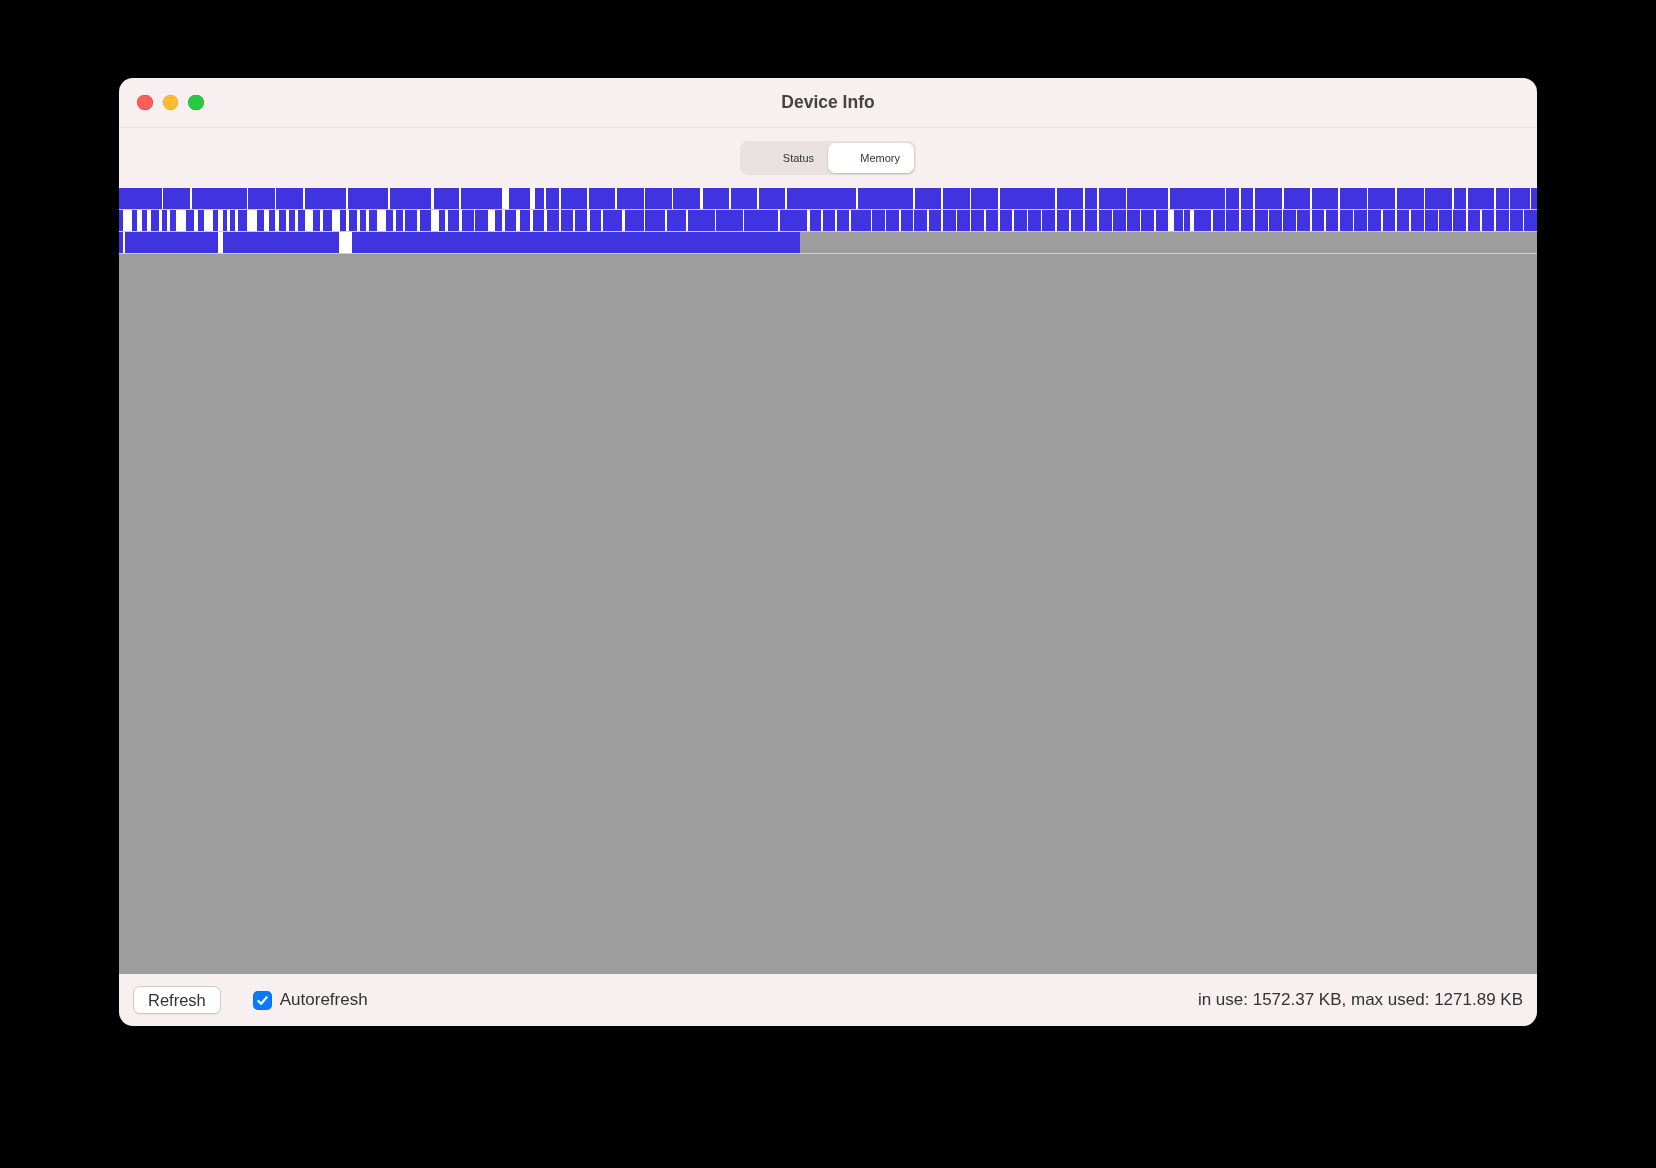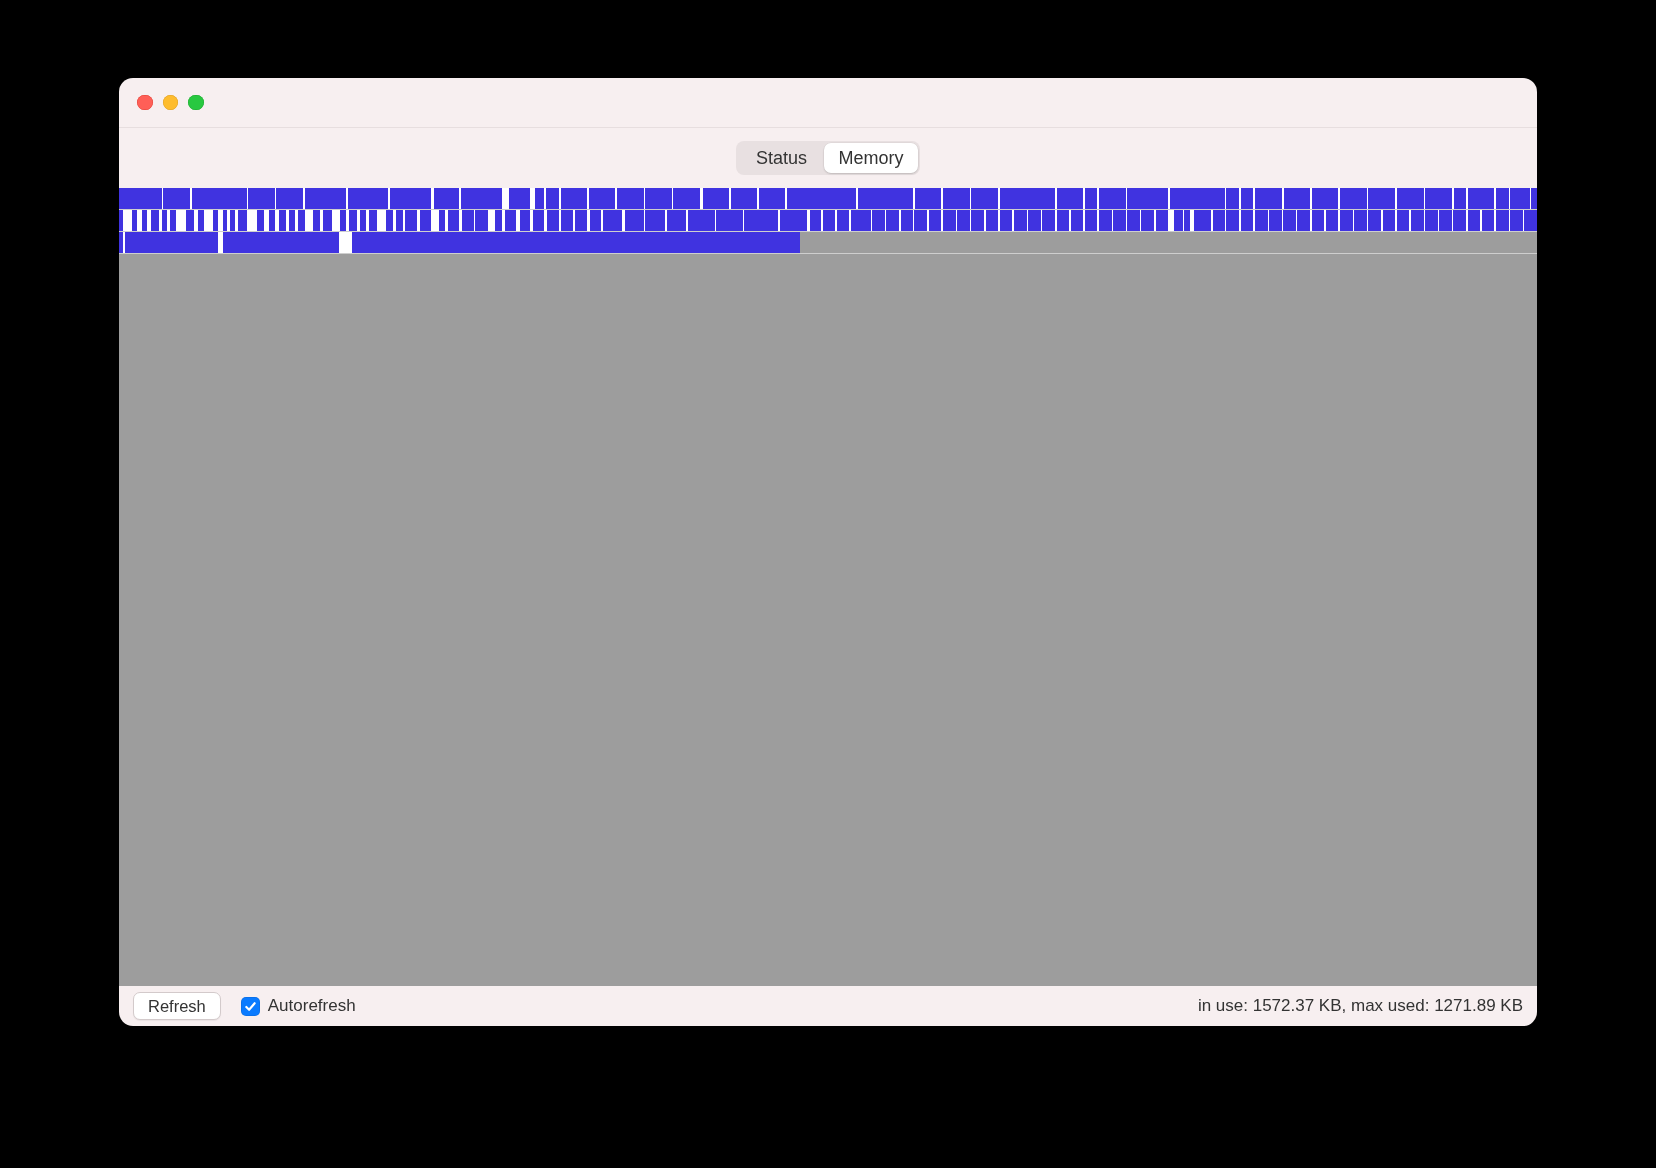--- a/index.html
+++ b/index.html
@@ -60,25 +60,26 @@
     display: flex;
     background: #e8e0e1;
     border-radius: 8px;
     padding: 2px;
   }
   .seg-btn {
     min-width: 86px;
     height: 30px;
     border: none;
     background: transparent;
-    font-size: 18px;
+    font-size: 11px;
     color: #333;
     border-radius: 7px;
     padding: 0 14px;
     cursor: pointer;
+    text-align: right;
   }
   .seg-btn.selected {
     background: #fff;
     box-shadow: 0 1px 2px rgba(0,0,0,.15), 0 0 0 .5px rgba(0,0,0,.05);
   }
   .memory-view {
     flex: 1;
     background: #9d9d9d;
     position: relative;
     overflow: hidden;
@@ -87,25 +88,25 @@
     width: 100%;
     height: 22px;
     display: flex;
     border-bottom: 1px solid rgba(255,255,255,.5);
   }
   .mem-row .blk { height: 100%; }
   .used { background: #4033e0; }
   .free { background: #fff; }
   .empty { background: #9d9d9d; }
   .footer {
-    height: 40px;
+    height: 52px;
     display: flex;
     align-items: center;
     padding: 0 14px;
-    gap: 20px;
+    gap: 32px;
     flex-shrink: 0;
     font-size: 17px;
     color: #333;
   }
   .refresh-btn {
     height: 28px;
     padding: 0 14px;
     background: #fff;
     border: .5px solid #d3cacb;
     border-radius: 7px;
@@ -129,20 +130,21 @@
 <body>
 
 <div class="window">
 
   <div class="titlebar">
     <div class="traffic-lights">
       <div class="tl close"></div>
       <div class="tl minimize"></div>
       <div class="tl zoom"></div>
     </div>
+    <div class="window-title">Device Info</div>
   </div>
 
   <div class="tab-bar">
     <div class="seg">
       <button class="seg-btn">Status</button>
       <button class="seg-btn selected">Memory</button>
     </div>
   </div>
 
   <div class="memory-view" id="memview">

